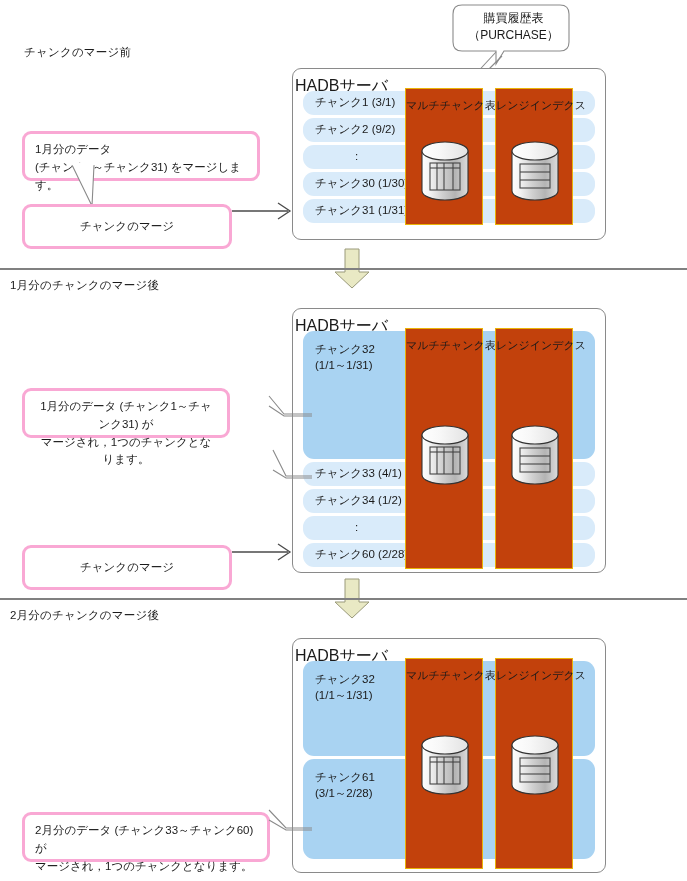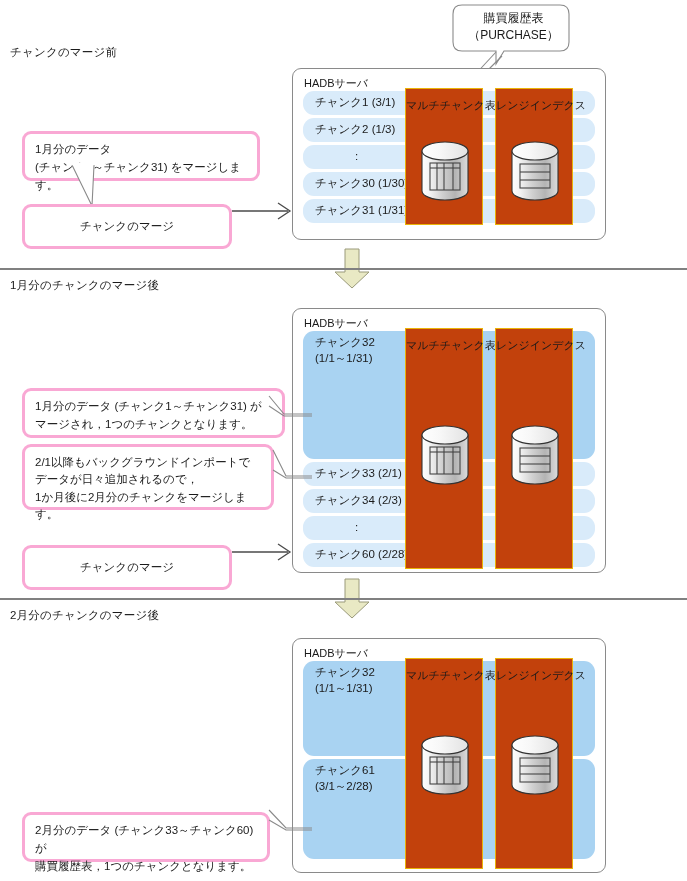--- a/index.html
+++ b/index.html
@@ -60,23 +60,23 @@
   
   .server{
     position:absolute;
     box-sizing:border-box;
     border:1px solid #8a8a8a;
     border-radius:9px;
     background:#fff;
   }
   .server-label{
     position:absolute;
-    left:11px;
+    left:2px;
     top:7px;
-    font-size:11px;
+    font-size:16px;
     white-space:nowrap;
     color:#1a1a1a;
   }
 
   
   .chunk{
     position:absolute;
     box-sizing:border-box;
     border-radius:11px;
     display:flex;
@@ -85,21 +85,21 @@
     color:#1a1a1a;
     white-space:pre-line;
     line-height:1.35;
   }
   .chunk.light{background:#d9ebfa;}
   .chunk.dark {background:#a9d3f2;}
   .chunk .ctext{padding-left:12px;}
   .chunk.dots{justify-content:flex-start;}
   .chunk.dots .ctext{padding-left:52px;letter-spacing:0;}
   .chunk.top-align{align-items:flex-start;}
-  .chunk.top-align .ctext{padding-top:4px;}
+  .chunk.top-align .ctext{padding-top:11px;}
 
   
   .col{
     position:absolute;
     box-sizing:border-box;
     background:#c2410c;
     border:1px solid #eab308;
   }
   .col-label{
     position:absolute;
@@ -153,31 +153,31 @@
       <div>（PURCHASE）</div>
     </div>
   </div>
 
   <svg class="lead" style="left:430px;top:50px;" width="90" height="92">
     <path d="M66,2 L16,56" stroke="#8a8a8a" stroke-width="1.1" fill="none"></path>
     <path d="M72,6 L20,58" stroke="#8a8a8a" stroke-width="1.1" fill="none"></path>
     <path d="M16,56 L20,58" stroke="#8a8a8a" stroke-width="1.1" fill="none"></path>
   </svg>
 
-  <div class="sec-title" style="left:10px;top:45px;">チャンクのマージ前</div>
+  <div class="sec-title" style="left:24px;top:45px;">チャンクのマージ前</div>
 
   <div class="server" style="left:292px;top:68px;width:314px;height:172px;">
     <div class="server-label">HADBサーバ</div>
   </div>
 
   <div class="chunk light" style="left:303px;top:91px;width:292px;height:24px;">
     <span class="ctext">チャンク1 (3/1)</span>
   </div>
   <div class="chunk light" style="left:303px;top:118px;width:292px;height:24px;">
-    <span class="ctext">チャンク2 (1/3)</span>
+    <span class="ctext">チャンク2 (9/2)</span>
   </div>
   <div class="chunk light dots" style="left:303px;top:145px;width:292px;height:24px;">
     <span class="ctext">:</span>
   </div>
   <div class="chunk light" style="left:303px;top:172px;width:292px;height:24px;">
     <span class="ctext">チャンク30 (1/30)</span>
   </div>
   <div class="chunk light" style="left:303px;top:199px;width:292px;height:24px;">
     <span class="ctext">チャンク31 (1/31)</span>
   </div>
@@ -231,24 +231,24 @@
 
   <div class="server" style="left:292px;top:308px;width:314px;height:265px;">
     <div class="server-label">HADBサーバ</div>
   </div>
 
   <div class="chunk dark top-align" style="left:303px;top:331px;width:292px;height:128px;">
     <span class="ctext">チャンク32
 (1/1～1/31)</span>
   </div>
   <div class="chunk light" style="left:303px;top:462px;width:292px;height:24px;">
-    <span class="ctext">チャンク33 (2/1)</span>
+    <span class="ctext">チャンク33 (4/1)</span>
   </div>
   <div class="chunk light" style="left:303px;top:489px;width:292px;height:24px;">
-    <span class="ctext">チャンク34 (2/3)</span>
+    <span class="ctext">チャンク34 (1/2)</span>
   </div>
   <div class="chunk light dots" style="left:303px;top:516px;width:292px;height:24px;">
     <span class="ctext">:</span>
   </div>
   <div class="chunk light" style="left:303px;top:543px;width:292px;height:24px;">
     <span class="ctext">チャンク60 (2/28)</span>
   </div>
 
   <div class="col" style="left:405px;top:328px;width:78px;height:241px;">
     <div class="col-label">マルチチャンク表</div>
@@ -267,30 +267,27 @@
     <line x1="33" y1="22" x2="33" y2="49" stroke="#444" stroke-width="1.1"></line>
   </svg>
   <svg class="cyl" style="left:510px;top:425px;" width="50" height="62">
     <path d="M2,10 L2,50 A23,9 0 0 0 48,50 L48,10 Z" fill="url(#cylBody)" stroke="#333" stroke-width="1.1"></path>
     <ellipse cx="25" cy="10" rx="23" ry="9" fill="url(#cylTop)" stroke="#333" stroke-width="1.1"></ellipse>
     <rect x="10" y="23" width="30" height="24" fill="none" stroke="#444" stroke-width="1.1"></rect>
     <line x1="10" y1="31" x2="40" y2="31" stroke="#444" stroke-width="1.1"></line>
     <line x1="10" y1="39" x2="40" y2="39" stroke="#444" stroke-width="1.1"></line>
   </svg>
 
-  <div class="callout" style="left:22px;top:372px;width:263px;height:50px;">1月分のデータ (チャンク1～チャンク31) が
+  <div class="callout" style="left:22px;top:372px;width:208px;height:50px;text-align:center;">1月分のデータ (チャンク1～チャンク31) が
 マージされ，1つのチャンクとなります。</div>
   <svg class="lead" style="left:268px;top:392px;" width="48" height="32">
     <path d="M1,4 L16,22 L44,22" fill="none" stroke="#8a8a8a" stroke-width="1.1"></path>
     <path d="M1,14 L16,24 L44,24" fill="none" stroke="#8a8a8a" stroke-width="1.1"></path>
   </svg>
 
-  <div class="callout tight" style="left:22px;top:428px;width:252px;height:66px;">2/1以降もバックグラウンドインポートで
-データが日々追加されるので，
-1か月後に2月分のチャンクをマージします。</div>
   <svg class="lead" style="left:272px;top:448px;" width="44" height="34">
     <path d="M1,2 L14,28 L40,28" fill="none" stroke="#8a8a8a" stroke-width="1.1"></path>
     <path d="M1,22 L14,30 L40,30" fill="none" stroke="#8a8a8a" stroke-width="1.1"></path>
   </svg>
 
   <div class="callout center" style="left:22px;top:529px;width:210px;height:45px;">チャンクのマージ</div>
   <svg class="lead" style="left:232px;top:541px;" width="66" height="22">
     <line x1="0" y1="11" x2="56" y2="11" stroke="#4a4a4a" stroke-width="1.3"></line>
     <path d="M46,3 L58,11 L46,19" fill="none" stroke="#4a4a4a" stroke-width="1.3"></path>
   </svg>
@@ -333,19 +330,19 @@
   </svg>
   <svg class="cyl" style="left:510px;top:735px;" width="50" height="62">
     <path d="M2,10 L2,50 A23,9 0 0 0 48,50 L48,10 Z" fill="url(#cylBody)" stroke="#333" stroke-width="1.1"></path>
     <ellipse cx="25" cy="10" rx="23" ry="9" fill="url(#cylTop)" stroke="#333" stroke-width="1.1"></ellipse>
     <rect x="10" y="23" width="30" height="24" fill="none" stroke="#444" stroke-width="1.1"></rect>
     <line x1="10" y1="31" x2="40" y2="31" stroke="#444" stroke-width="1.1"></line>
     <line x1="10" y1="39" x2="40" y2="39" stroke="#444" stroke-width="1.1"></line>
   </svg>
 
   <div class="callout" style="left:22px;top:796px;width:248px;height:50px;">2月分のデータ (チャンク33～チャンク60) が
-購買履歴表，1つのチャンクとなります。</div>
+マージされ，1つのチャンクとなります。</div>
   <svg class="lead" style="left:268px;top:806px;" width="48" height="32">
     <path d="M1,4 L18,22 L44,22" fill="none" stroke="#8a8a8a" stroke-width="1.1"></path>
     <path d="M1,14 L18,24 L44,24" fill="none" stroke="#8a8a8a" stroke-width="1.1"></path>
   </svg>
 
 </div>
 
 </body></html>

